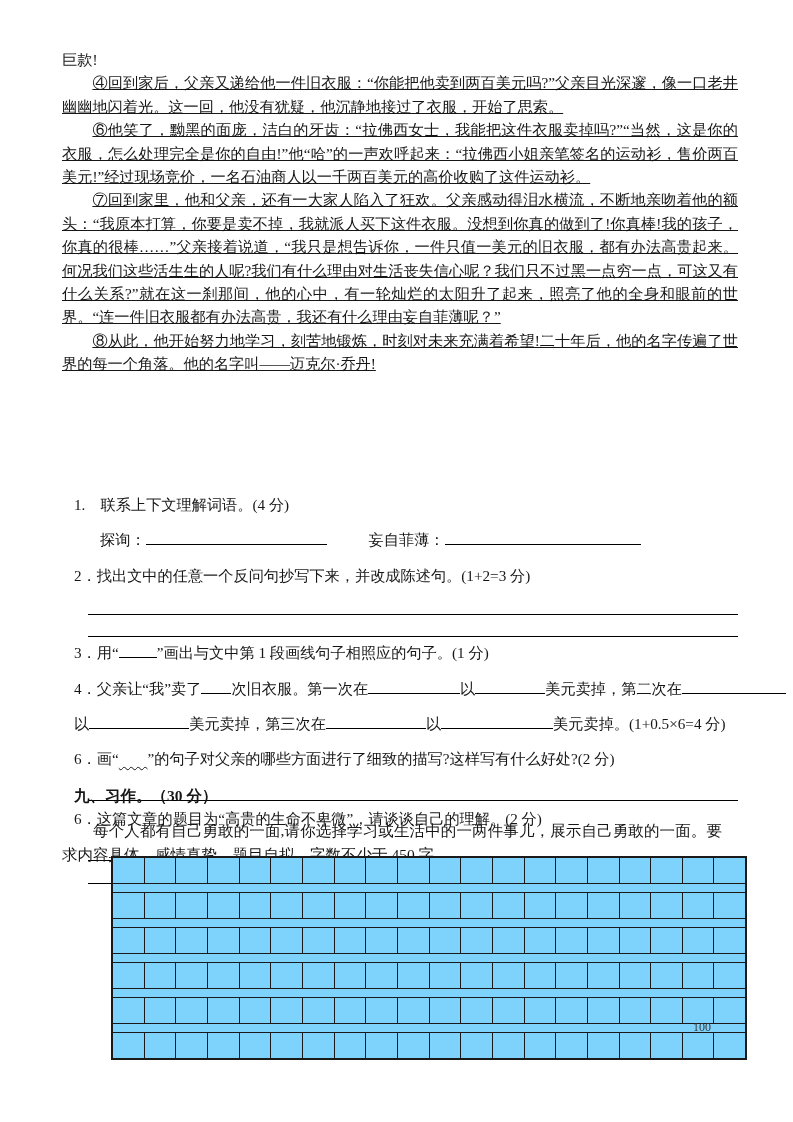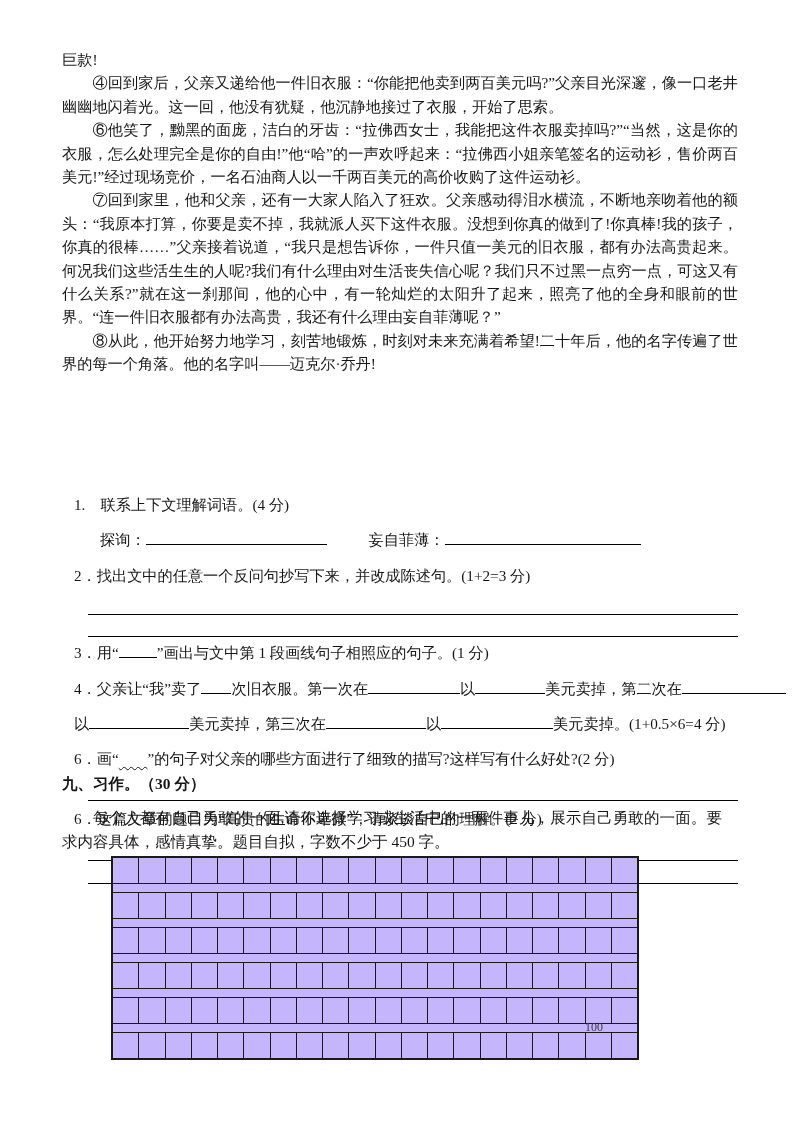--- a/index.html
+++ b/index.html
@@ -13,21 +13,21 @@
   }
   .page { position: absolute; inset: 0; }
 
   
   #article {
     position: absolute; left: 62px; top: 48px; width: 676px;
     font-size: 15.2px; line-height: 23.4px;
     text-align: justify;
   }
   #article p { margin: 0; }
-  #article p.body-par { text-indent: 2em; }
+  #article p.body-par { text-indent: 2em; text-decoration: underline; }
   #article p.attribution { text-align: right; margin-top: 3px; text-indent: 0; }
 
   
   #questions {
     position: absolute; left: 62px; top: 481px; width: 676px;
     font-size: 15.2px; line-height: 23.4px;
   }
   .q-line { margin: 12px; white-space: nowrap; }
   .indent-sub { padding-left: 26px; }
 
@@ -53,29 +53,29 @@
   .al-2 { height: 21px; }
   .al-3 { height: 17px; }   
   .al-4 { height: 18px; }   
   .al-5 { height: 22px; }
 
   
   #sec9 {
     position: absolute; left: 62px; top: 772px; width: 676px;
     font-size: 15.5px; line-height: 23.4px;
   }
-  #sec9 .heading { font-weight: bold; margin: 0; }
+  #sec9 .heading { font-weight: bold; margin: 12px; }
   #sec9 .prompt { margin: 11px 16px 0 0; text-indent: 2em; text-align: justify; }
 
   
   #essay-grid {
-    position: absolute; left: 111px; top: 856px; width: 528px;
+    position: absolute; left: 111px; top: 856px; width: 636px;
     border: 2px solid #1a1a1a;
     box-sizing: border-box;
-    background: #c4b5fd;
+    background: #7dd3fc;
   }
   .g-row { display: flex; height: 25px; border-bottom: 1.6px solid #1a1a1a; }
   .g-row:last-child { border-bottom: none; }
   .g-cell { flex: 1 1 0; border-right: 1px solid #1a1a1a; }
   .g-cell:last-child { border-right: none; }
   .g-strip { position: relative; height: 8px; border-bottom: 1.6px solid #1a1a1a; }
   .g-marker {
     position: absolute; right: 34px; top: -3px;
     font-size: 12px; line-height: 12px; color: #3a3a3a;
     font-family: "Liberation Serif", "DejaVu Serif", serif;

